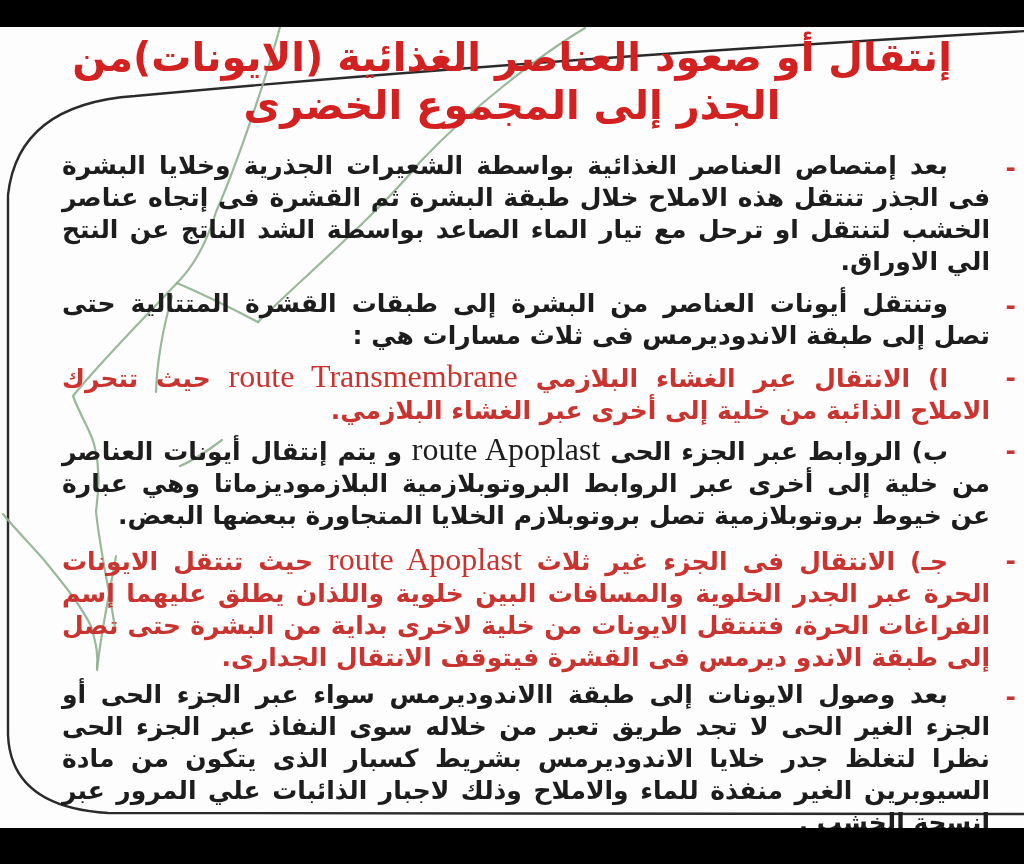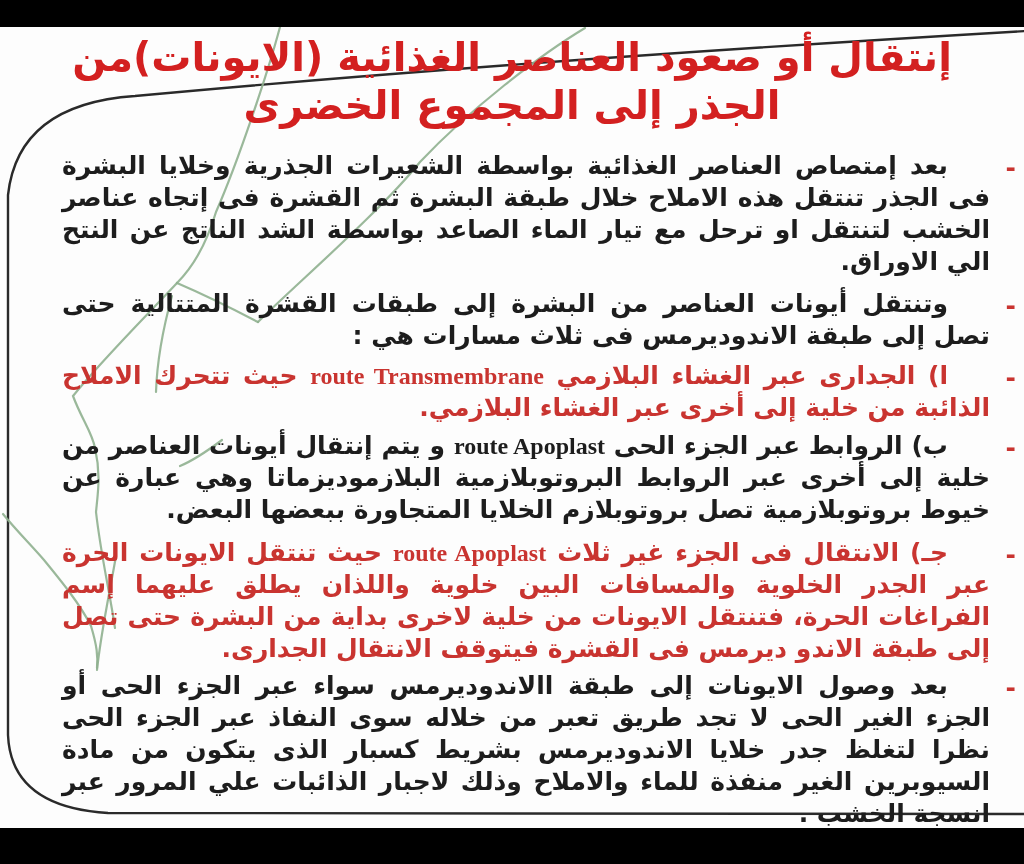--- a/index.html
+++ b/index.html
@@ -38,21 +38,21 @@
     text-indent:42px;
   }
   .para .bullet {
     position:absolute; right:-26px; top:2px;
     color:var(--body-red,#c93430);
     text-indent:0; font-weight:bold;
   }
   .para.red { color:var(--body-red,#c93430); }
   .latin {
     font-family:"Liberation Serif", serif;
-    font-weight:bold; font-size:24px;
+    font-weight:normal; font-size:32px;
     direction:ltr; unicode-bidi:embed;
   }
   .m-p2 { margin-bottom:8px; }
   .m-p3 { margin-bottom:6px; }
   .m-p4 { margin-bottom:11px; }
   .m-p5 { margin-bottom:5px; }
 </style>
 </head>
 <body>
 
@@ -85,21 +85,21 @@
         <span>بعد إمتصاص العناصر الغذائية بواسطة الشعيرات الجذرية وخلايا البشرة فى الجذر تنتقل هذه الاملاح خلال طبقة البشرة ثم القشرة فى إتجاه عناصر الخشب لتنتقل او ترحل مع تيار الماء الصاعد بواسطة الشد الناتج عن النتح الي الاوراق.</span>
       </div>
 
       <div class="para m-p2">
         <span class="bullet">-</span>
         <span>وتنتقل أيونات العناصر من البشرة إلى طبقات القشرة المتتالية حتى تصل إلى طبقة الاندوديرمس فى ثلاث مسارات هي :</span>
       </div>
 
       <div class="para red m-p3">
         <span class="bullet">-</span>
-        <span>ا) الجدارى عبر الغشاء البلازمي </span><span class="latin">route Transmembrane</span><span> حيث تتحرك الاملاح الذائبة من خلية إلى أخرى عبر الغشاء البلازمي.</span>
+        <span>ا) الانتقال عبر الغشاء البلازمي </span><span class="latin">route Transmembrane</span><span> حيث تتحرك الاملاح الذائبة من خلية إلى أخرى عبر الغشاء البلازمي.</span>
       </div>
 
       <div class="para m-p4">
         <span class="bullet">-</span>
         <span>ب) الروابط عبر الجزء الحى </span><span class="latin">route Apoplast</span><span> و يتم إنتقال أيونات العناصر من خلية إلى أخرى عبر الروابط البروتوبلازمية البلازموديزماتا وهي عبارة عن خيوط بروتوبلازمية تصل بروتوبلازم الخلايا المتجاورة ببعضها البعض.</span>
       </div>
 
       <div class="para red m-p5">
         <span class="bullet">-</span>
         <span>جـ) الانتقال فى الجزء غير ثلاث </span><span class="latin">route Apoplast</span><span> حيث تنتقل الايونات الحرة عبر الجدر الخلوية والمسافات البين خلوية واللذان يطلق عليهما إسم الفراغات الحرة، فتنتقل الايونات من خلية لاخرى بداية من البشرة حتى تصل إلى طبقة الاندو ديرمس  فى القشرة فيتوقف الانتقال الجدارى.</span>

